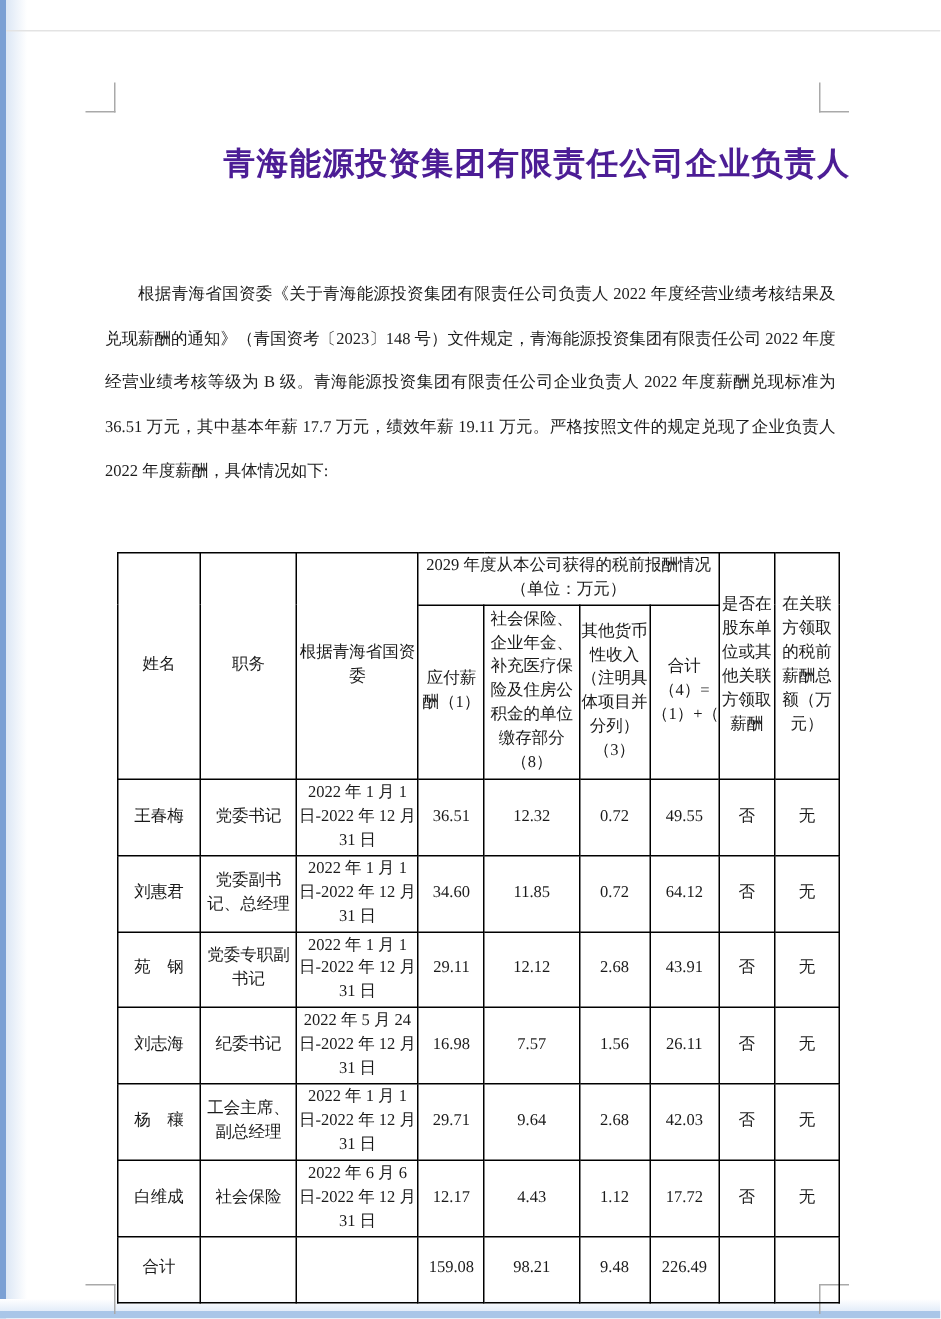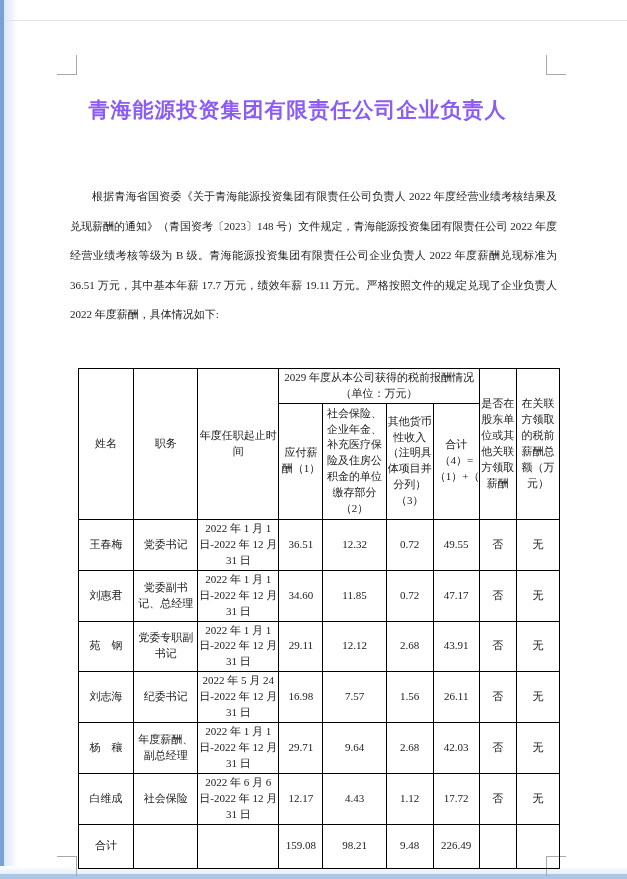--- a/index.html
+++ b/index.html
@@ -13,23 +13,23 @@
   .edge-bottom-fade { position:absolute; left:0; bottom:5px; width:627px; height:8px;
     background:linear-gradient(to top, #e3edf9, #ffffff); }
   .top-line { position:absolute; left:4px; top:20px; width:623px; height:1px; background:#e3e3e3; }
 
   .crop { position:absolute; width:20px; height:20px; }
   .crop-tl { left:57px; top:55px; border-right:1px solid #a9a9a9; border-bottom:1px solid #a9a9a9; }
   .crop-tr { left:546px; top:55px; border-left:1px solid #a9a9a9; border-bottom:1px solid #a9a9a9; }
   .crop-bl { left:57px; top:856px; border-right:1px solid #a9a9a9; border-top:1px solid #a9a9a9; }
   .crop-br { left:546px; top:856px; border-left:1px solid #a9a9a9; border-top:1px solid #a9a9a9; }
 
-  .doc-title { position:absolute; left:44px; top:92px; width:507px; text-align:center;
+  .doc-title { position:absolute; left:60px; top:92px; width:507px; text-align:right;
     font-family:"Liberation Sans", sans-serif; font-weight:bold; font-size:21px;
-    line-height:35px; color:#8b5cf6; letter-spacing:1px; }
+    line-height:35px; color:#4c1d95; letter-spacing:1px; }
 
   .doc-paragraph { position:absolute; left:70px; top:182px; width:487px;
     font-size:11px; line-height:29.5px; color:#1c1c1c;
     text-indent:2em; text-align:justify; }
 
   table.salary { position:absolute; left:78px; top:368px; width:482px;
     border-collapse:collapse; table-layout:fixed; color:#1a1a1a; }
   table.salary td { border:1px solid #000; text-align:center; vertical-align:middle;
     padding:1px 1px; font-size:11px; line-height:1.45; overflow:hidden; }
   td.group-head { font-size:11px; line-height:1.5; }
@@ -71,28 +71,28 @@
         <col style="width:63px">
         <col style="width:47px">
       <col style="width:46px">
         <col style="width:37px">
         <col style="width:43px">
     </colgroup>
     <tbody>
         <tr style="height:30px">
       <td rowspan="2">姓名</td>
       <td rowspan="2">职务</td>
-      <td rowspan="2" class="sub-head">年度任职起止时间</td>
+      <td rowspan="2" class="sub-head">根据青海省国资委</td>
       <td colspan="4" class="group-head">2029 年度从本公司获得的税前报酬情况（单位：万元）</td>
       <td rowspan="2" class="side-head">是否在股东单位或其他关联方领取薪酬</td>
       <td rowspan="2" class="side-head">在关联方领取的税前薪酬总额（万元）</td>
     </tr>
     <tr style="height:116px">
       <td class="sub-head">应付薪酬（1）</td>
-      <td class="sub-head">社会保险、企业年金、补充医疗保险及住房公积金的单位缴存部分（2）</td>
+      <td class="sub-head">社会保险、企业年金、补充医疗保险及住房公积金的单位缴存部分（8）</td>
       <td class="sub-head">其他货币性收入（注明具体项目并分列）（3）</td>
       <td class="sub-head">合计（4）=（1）+（2）+（3）</td>
     </tr>
 
     <tr style="height:33px">
       <td class="name-cell">王春梅</td>
       <td class="pos-cell">党委书记</td>
       <td class="date-cell">2022 年 1 月 1 日-2022 年 12 月 31 日</td>
       <td class="num-cell">36.51</td>
       <td class="num-cell">12.32</td>
@@ -101,21 +101,21 @@
       <td>否</td>
       <td>无</td>
     </tr>
     <tr style="height:42px">
       <td class="name-cell">刘惠君</td>
       <td class="pos-cell">党委副书记、总经理</td>
       <td class="date-cell">2022 年 1 月 1 日-2022 年 12 月 31 日</td>
       <td class="num-cell">34.60</td>
       <td class="num-cell">11.85</td>
       <td class="num-cell">0.72</td>
-      <td class="num-cell">47.17</td>
+      <td class="num-cell">64.12</td>
       <td>否</td>
       <td>无</td>
     </tr>
     <tr style="height:37px">
       <td class="name-cell">苑　钢</td>
       <td class="pos-cell">党委专职副书记</td>
       <td class="date-cell">2022 年 1 月 1 日-2022 年 12 月 31 日</td>
       <td class="num-cell">29.11</td>
       <td class="num-cell">12.12</td>
       <td class="num-cell">2.68</td>
@@ -129,21 +129,21 @@
       <td class="date-cell">2022 年 5 月 24 日-2022 年 12 月 31 日</td>
       <td class="num-cell">16.98</td>
       <td class="num-cell">7.57</td>
       <td class="num-cell">1.56</td>
       <td class="num-cell">26.11</td>
       <td>否</td>
       <td>无</td>
     </tr>
     <tr style="height:42px">
       <td class="name-cell">杨　穰</td>
-      <td class="pos-cell">年度薪酬、副总经理</td>
+      <td class="pos-cell">工会主席、副总经理</td>
       <td class="date-cell">2022 年 1 月 1 日-2022 年 12 月 31 日</td>
       <td class="num-cell">29.71</td>
       <td class="num-cell">9.64</td>
       <td class="num-cell">2.68</td>
       <td class="num-cell">42.03</td>
       <td>否</td>
       <td>无</td>
     </tr>
     <tr style="height:42px">
       <td class="name-cell">白维成</td>

